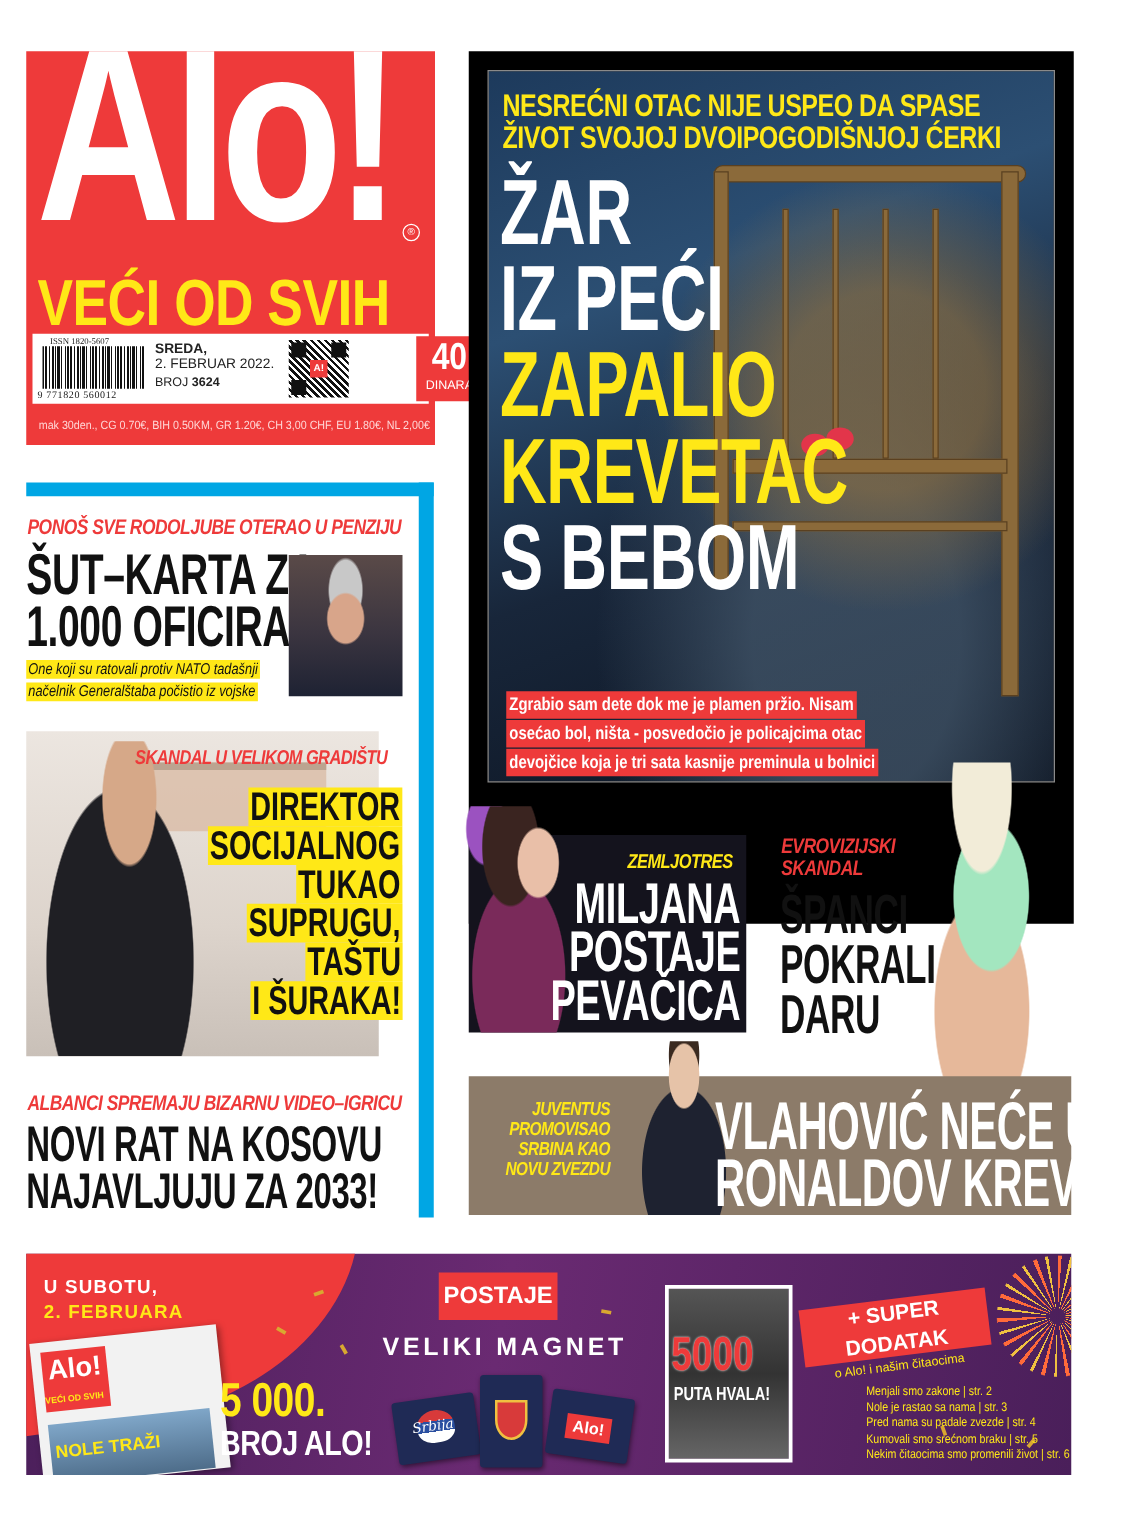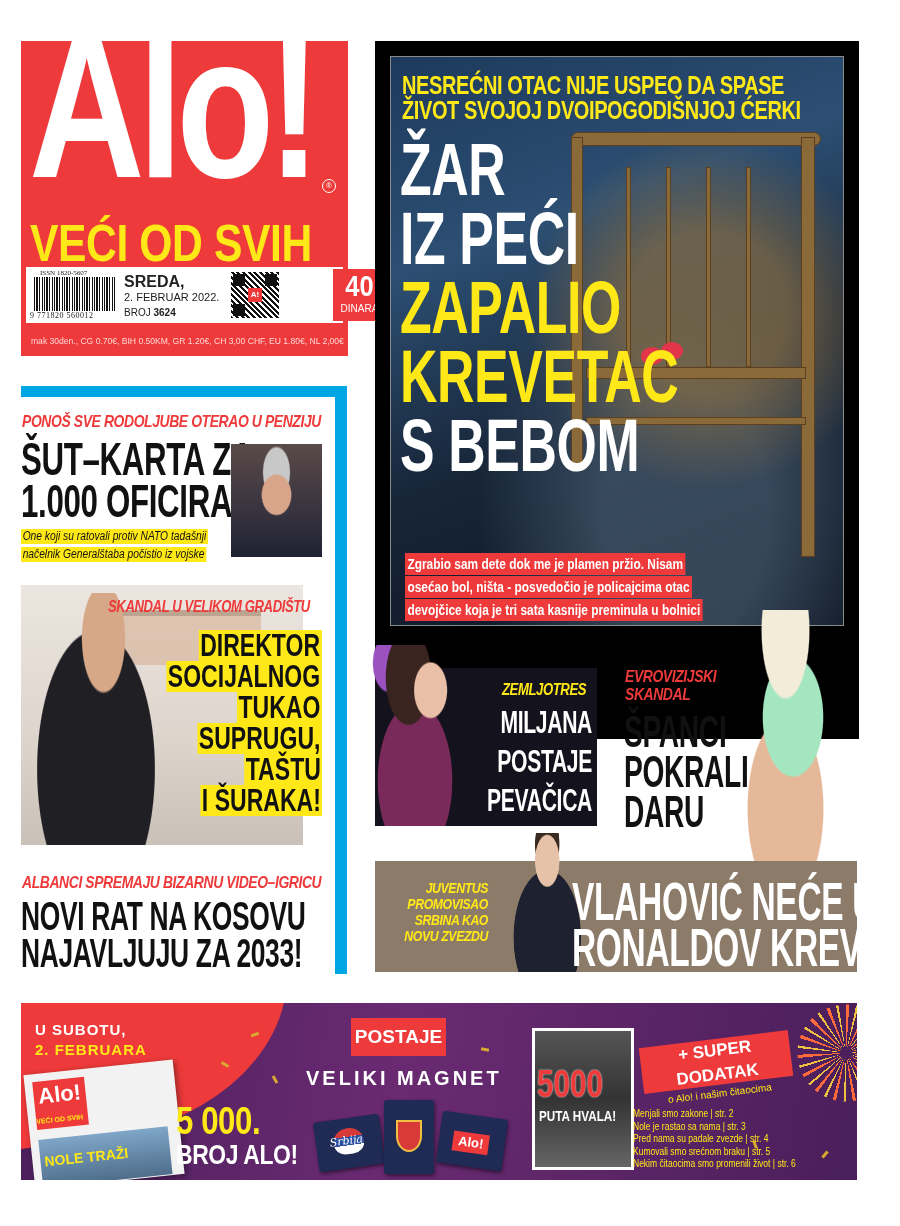--- a/index.html
+++ b/index.html
@@ -14,21 +14,21 @@
   #logo .logo-text { position: absolute; left: 8px; top: -38px; color: #fff; font-size: 205px; font-weight: 700; letter-spacing: -8px; transform: scaleX(0.78); transform-origin: left top; font-family: "Liberation Sans", sans-serif; line-height: 1; white-space: nowrap; }
   #logo .reg { position: absolute; right: 12px; top: 138px; width: 14px; height: 14px; border-radius: 50%; border: 1.5px solid #fff; color: #fff; font-size: 8px; text-align: center; line-height: 11px; }
   #slogan { left: 9px; top: 176px; color: #ffe817; font-size: 52px; line-height: 52px; transform: scaleX(0.82); }
   #infostrip { left: 5px; top: 226px; width: 317px; height: 56px; background: #fff; }
   #barcode { left: 4px; top: 4px; width: 88px; height: 48px; }
   #barcode .issn { position: absolute; left: 10px; top: -2px; font-family: "Liberation Serif", serif; font-size: 7px; color: #222; }
   #barcode .bars { position: absolute; left: 4px; top: 6px; width: 82px; height: 34px;
      background: repeating-linear-gradient(90deg, #111 0 1px, #fff 1px 2px, #111 2px 4px, #fff 4px 5px, #111 5px 6px, #fff 6px 8px, #111 8px 9px, #fff 9px 10px); }
   #barcode .ean { position: absolute; left: 0; top: 40px; font-family: "Liberation Serif", serif; font-size: 8px; color: #222; letter-spacing: 0.5px; }
   #dateblock { left: 98px; top: 6px; color: #222; }
-  #dateblock .day { font-size: 16px; font-weight: 700; }
+  #dateblock .day { font-size: 11px; font-weight: 700; }
   #dateblock .date { font-size: 11px; }
   #dateblock .issue { font-size: 10px; margin-top: 4px; }
   #dateblock .issue b { font-weight: 700; }
   #qr { left: 205px; top: 5px; width: 48px; height: 46px;
      background:
        linear-gradient(#111,#111) 2px 2px/12px 12px no-repeat,
        linear-gradient(#111,#111) 34px 2px/12px 12px no-repeat,
        linear-gradient(#111,#111) 2px 32px/12px 12px no-repeat,
        repeating-linear-gradient(45deg, #111 0 2px, #fff 2px 4px);
   }
@@ -83,21 +83,21 @@
 
   
   #story4-box { left: 375px; top: 668px; width: 222px; height: 158px; background: #14131d; }
   #story4-photo { left: 350px; top: 645px; width: 130px; height: 181px;
      background:
        radial-gradient(ellipse at 62% 25%, #e9bfa8 0 14%, transparent 15%),
        radial-gradient(ellipse at 45% 18%, #3a2420 0 22%, transparent 23%),
        radial-gradient(ellipse at 30% 10%, #9b52c0 0 12%, transparent 13%),
        radial-gradient(ellipse at 50% 75%, #7a2a5a 0 40%, transparent 41%); }
   #story4-kicker { left: 502px; top: 681px; color: #ffe817; font-size: 16px; font-style: italic; transform: scaleX(0.82); }
-  #story4-headline { right: 308px; top: 703px; color: #fff; font-size: 32px; line-height: 39px; text-align: right; }
+  #story4-headline { right: 308px; top: 703px; color: #fff; font-size: 46px; line-height: 39px; text-align: right; }
   #story4-headline span { display: block; transform: scaleX(0.66); transform-origin: right top; white-space: nowrap; }
 
   #story5-photo { left: 718px; top: 610px; width: 150px; height: 255px;
      background:
        radial-gradient(ellipse at 45% 8%, #f2ecd8 0 20%, transparent 21%),
        radial-gradient(ellipse at 50% 42%, #a3e6bf 0 28%, transparent 29%),
        radial-gradient(ellipse at 45% 78%, #e6b89a 0 32%, transparent 33%); }
   #story5-kicker { left: 625px; top: 668px; color: #ee3a3a; font-size: 17px; font-style: italic; line-height: 18px; transform: scaleX(0.82); }
   #story5-headline { left: 624px; top: 712px; color: #111; font-size: 44px; line-height: 40px; transform: scaleX(0.64); }
 
@@ -134,21 +134,21 @@
   .magnet .heart { position: absolute; left: 18px; top: 10px; width: 30px; height: 26px; background: linear-gradient(180deg,#d83a3a 0 33%, #2a4fa0 33% 66%, #fff 66%); border-radius: 50% 50% 40% 40%; }
   .magnet .heart-txt { position: absolute; left: 14px; top: 16px; color: #fff; font-family: "DejaVu Serif", serif; font-style: italic; font-size: 11px; }
   .magnet .crest { position: absolute; left: 12px; top: 20px; width: 26px; height: 32px; background: #d83a3a; border-radius: 0 0 50% 50%; border: 2px solid #f0c040; }
   .magnet .alo { position: absolute; left: 14px; top: 18px; width: 36px; height: 20px; background: #ee3a3a; color: #fff; font-weight: 700; font-size: 13px; text-align: center; line-height: 20px; }
   #promo-cover { left: 511px; top: 25px; width: 102px; height: 142px; background: linear-gradient(180deg, #555 0%, #333 50%, #666 100%); border: 3px solid #fff; }
   #promo-cover .big { position: absolute; left: 2px; top: 32px; color: #ee3a3a; font-size: 38px; font-weight: 700; text-shadow: 0 0 2px #fff; transform: scaleX(0.78); transform-origin: left top; }
   #promo-cover .thanks { position: absolute; left: 4px; top: 76px; color: #fff; font-size: 15px; font-weight: 700; transform: scaleX(0.78); transform-origin: left top; white-space: nowrap; }
   #promo-super { left: 620px; top: 36px; width: 150px; height: 46px; background: #ee3a3a; transform: rotate(-7deg); text-align: center; color: #fff; }
   #promo-super .t1 { display: block; font-size: 17px; font-weight: 700; line-height: 24px; }
   #promo-super .t2 { display: block; font-size: 10px; color: #ffe817; line-height: 14px; }
-  #promo-list { left: 612px; top: 105px; color: #ffe817; font-size: 10px; line-height: 12.5px; }
+  #promo-list { left: 672px; top: 105px; color: #ffe817; font-size: 10px; line-height: 12.5px; }
   #promo-list li { list-style: none; white-space: nowrap; transform: scaleX(0.85); transform-origin: left top; }
   #fireworks { left: 775px; top: 0px; width: 100px; height: 100px; border-radius: 50%;
      background: repeating-conic-gradient(from 0deg, #ff6a3a 0 4deg, transparent 4deg 12deg, #f0c040 12deg 15deg, transparent 15deg 24deg);
      -webkit-mask: radial-gradient(circle, transparent 0 6px, #000 7px 48px, transparent 49px);
              mask: radial-gradient(circle, transparent 0 6px, #000 7px 48px, transparent 49px); }
   .confetti { position: absolute; width: 8px; height: 3px; background: #d9a830; }
 </style>
 </head>
 <body>
 

